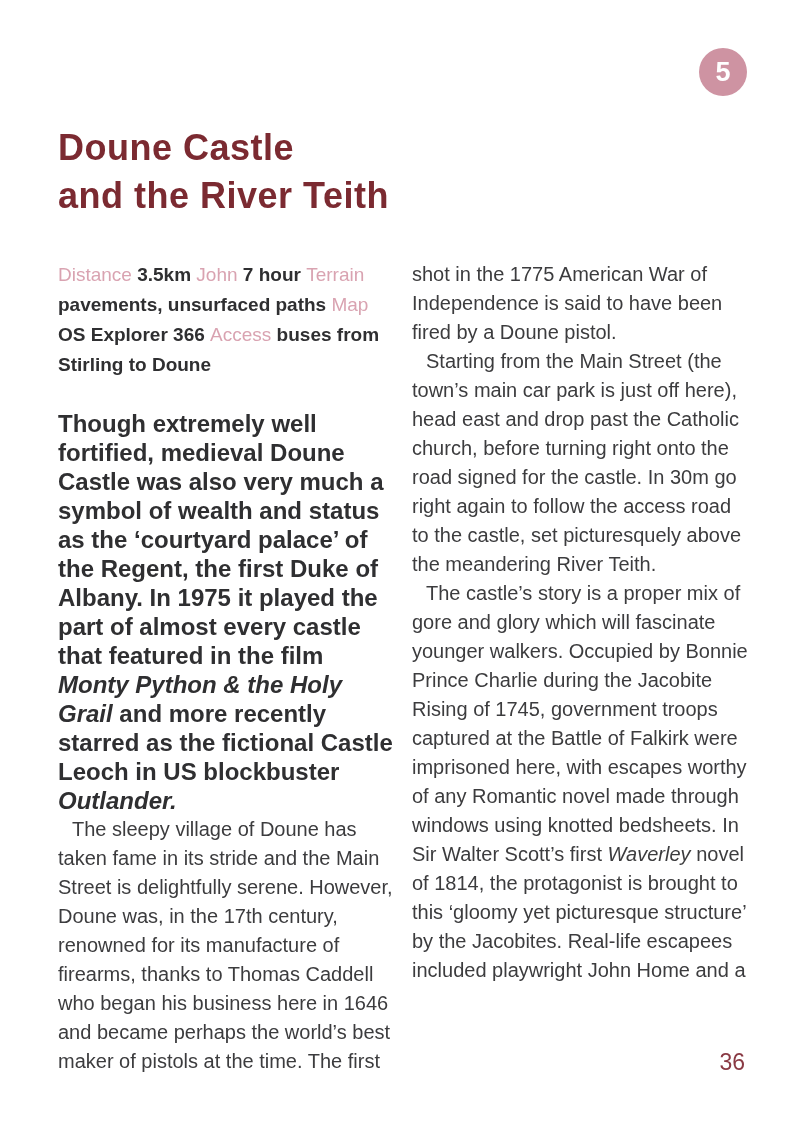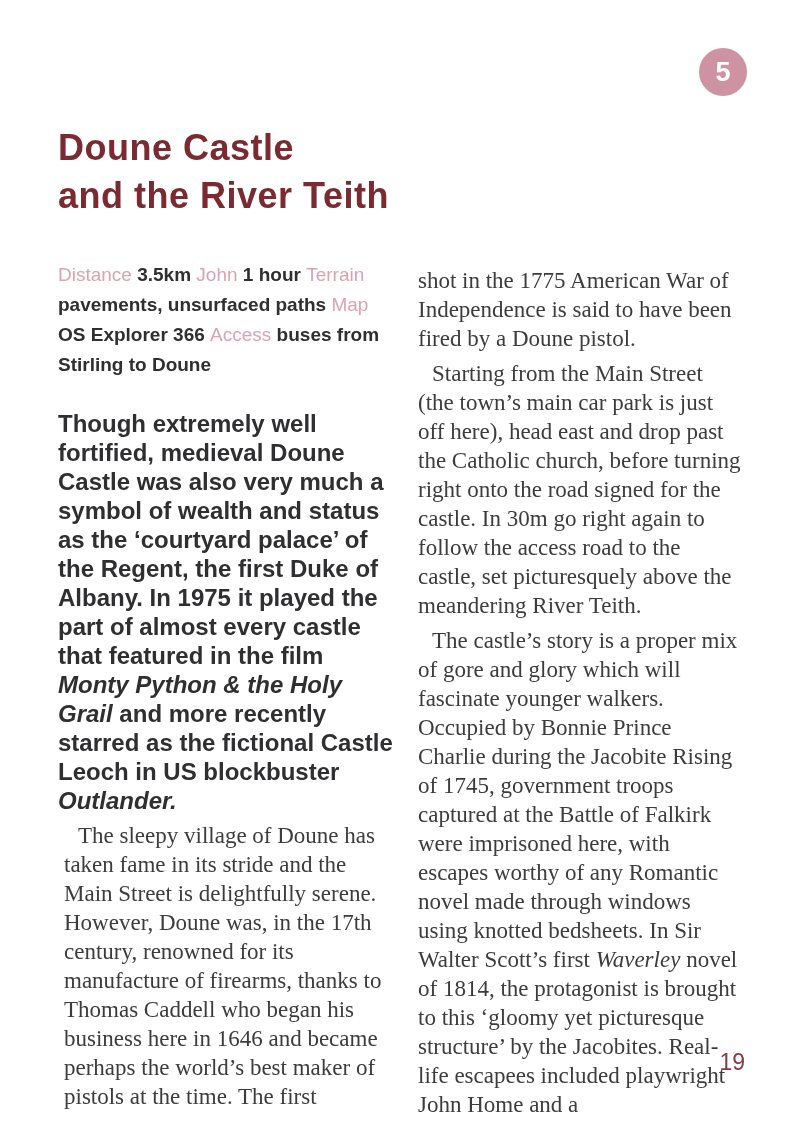--- a/index.html
+++ b/index.html
@@ -46,24 +46,23 @@
     color:var(--bold-text);
     margin:0 0 29px 0;
   }
   p.intro{
     font-size:24px;line-height:29px;
     font-weight:700;
     color:var(--bold-text);
     margin:0;
   }
   p.body{
-    font-size:23px;line-height:29px;
+    font-size:20px;line-height:29px;
     color:var(--body-text);
-    margin:6px;
-    font-family:Liberation Serif, serif;
+    margin:0;
   }
   .indent{text-indent:14px;}
   .label{color:var(--label-pink);font-weight:400;}
   .b{font-weight:700;color:var(--bold-text);}
   .i{font-style:italic;}
   .pagenum{
     position:absolute;top:1049px;right:55px;
     font-size:23px;
     color:var(--pagenum-maroon);
   }
@@ -78,28 +77,28 @@
   </div>
 
   <h1 class="title">
     <span class="tline">Doune Castle</span>
     <span class="tline">and the River Teith</span>
   </h1>
 
   <div class="columns">
 
     <div class="col">
-      <p class="info"><span class="label">Distance</span><span class="b"> 3.5km </span><span class="label">John</span><span class="b"> 1 hour </span><span class="label">Terrain</span><span class="b"> pavements, unsurfaced paths </span><span class="label">Map</span><span class="b"> OS Explorer 366 </span><span class="label">Access</span><span class="b"> buses from Stirling to Doune</span></p>
+      <p class="info"><span class="label">Distance</span><span class="b"> 3.5km </span><span class="label">John</span><span class="b"> 7 hour </span><span class="label">Terrain</span><span class="b"> pavements, unsurfaced paths </span><span class="label">Map</span><span class="b"> OS Explorer 366 </span><span class="label">Access</span><span class="b"> buses from Stirling to Doune</span></p>
       <p class="intro"><span>Though extremely well fortified, medieval Doune Castle was also very much a symbol of wealth and status as the ‘courtyard palace’ of the Regent, the first Duke of Albany. In 1975 it played the part of almost every castle that featured in the film </span><span class="i">Monty Python &amp; the Holy Grail</span><span> and more recently starred as the fictional Castle Leoch in US blockbuster </span><span class="i">Outlander.</span></p>
       <p class="body indent"><span>The sleepy village of Doune has taken fame in its stride and the Main Street is delightfully serene. However, Doune was, in the 17th century, renowned for its manufacture of firearms, thanks to Thomas Caddell who began his business here in 1646 and became perhaps the world’s best maker of pistols at the time. The first</span></p>
     </div>
 
     <div class="col">
       <p class="body"><span>shot in the 1775 American War of Independence is said to have been fired by a Doune pistol.</span></p>
       <p class="body indent"><span>Starting from the Main Street (the town’s main car park is just off here), head east and drop past the Catholic church, before turning right onto the road signed for the castle. In 30m go right again to follow the access road to the castle, set picturesquely above the meandering River Teith.</span></p>
       <p class="body indent"><span>The castle’s story is a proper mix of gore and glory which will fascinate younger walkers. Occupied by Bonnie Prince Charlie during the Jacobite Rising of 1745, government troops captured at the Battle of Falkirk were imprisoned here, with escapes worthy of any Romantic novel made through windows using knotted bedsheets. In Sir Walter Scott’s first </span><span class="i">Waverley</span><span> novel of 1814, the protagonist is brought to this ‘gloomy yet picturesque structure’ by the Jacobites. Real-life escapees included playwright John Home and a</span></p>
     </div>
 
   </div>
 
-  <div class="pagenum">19</div>
+  <div class="pagenum">36</div>
 
 </div>
 
 </body></html>

